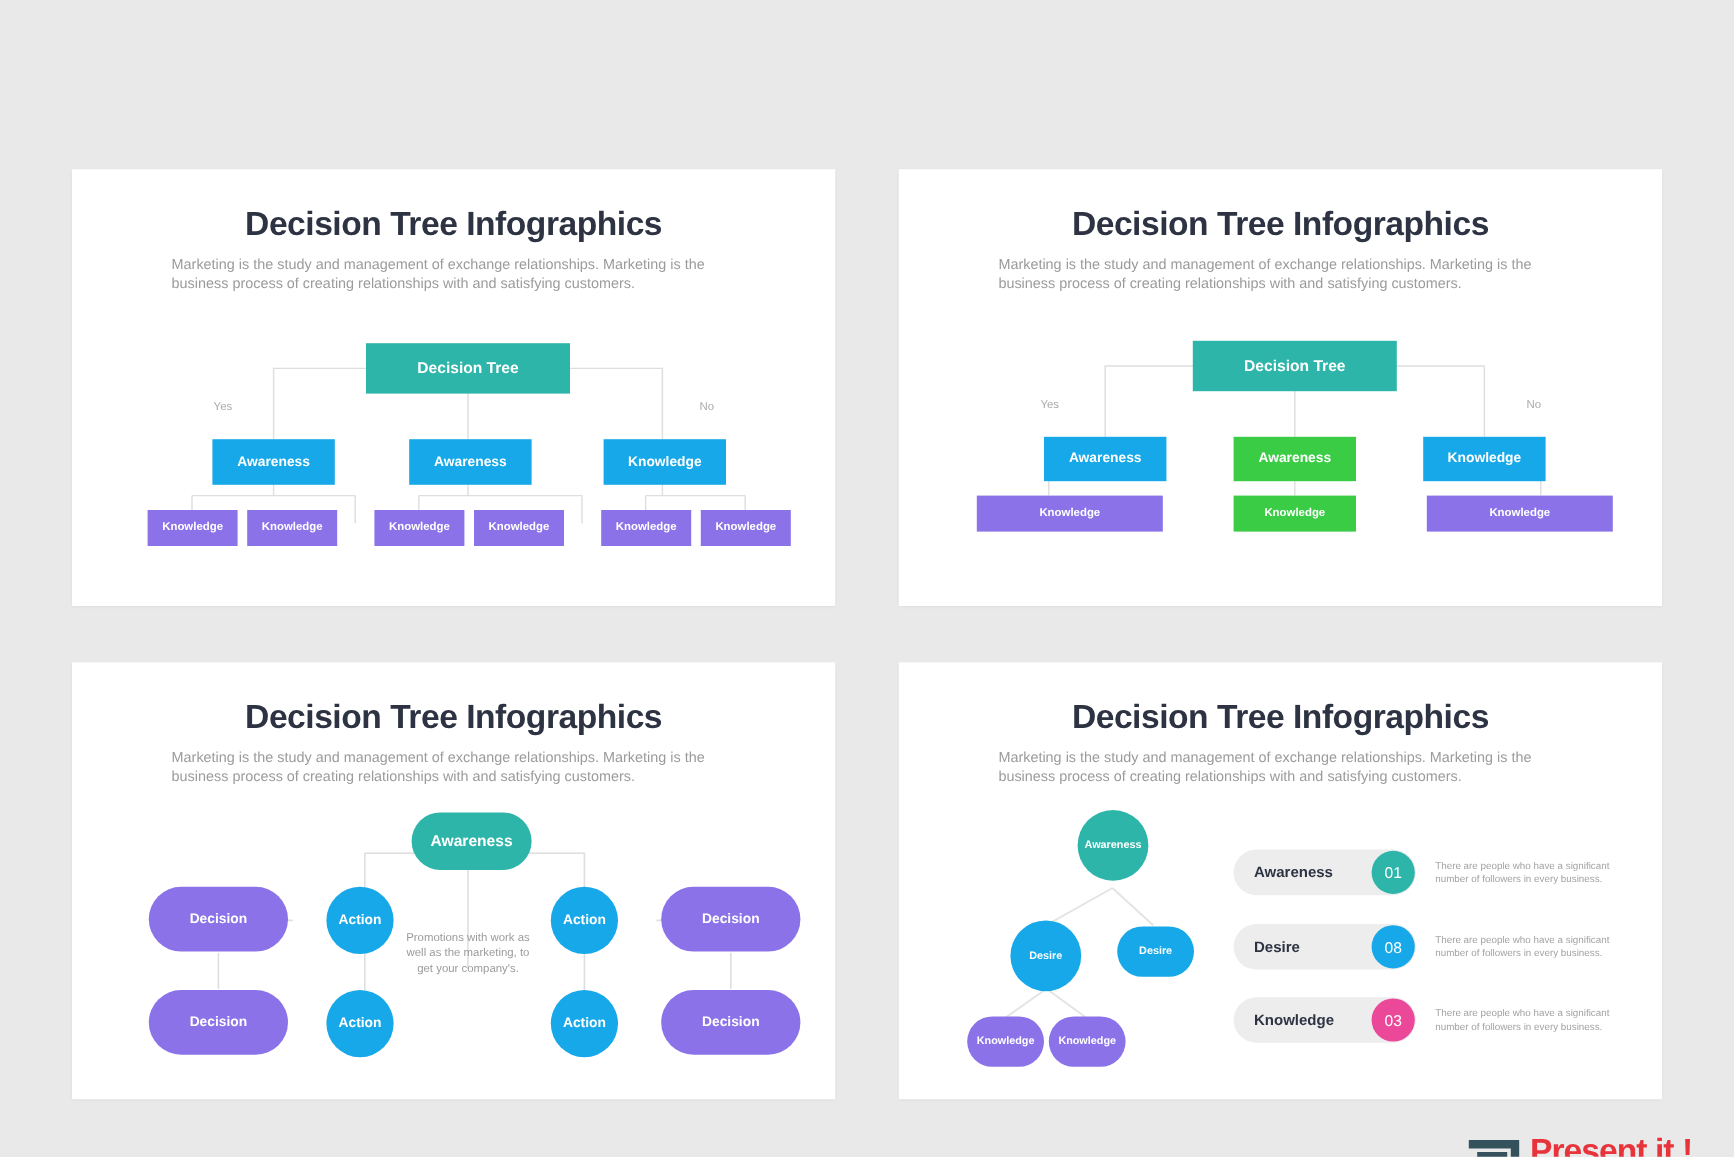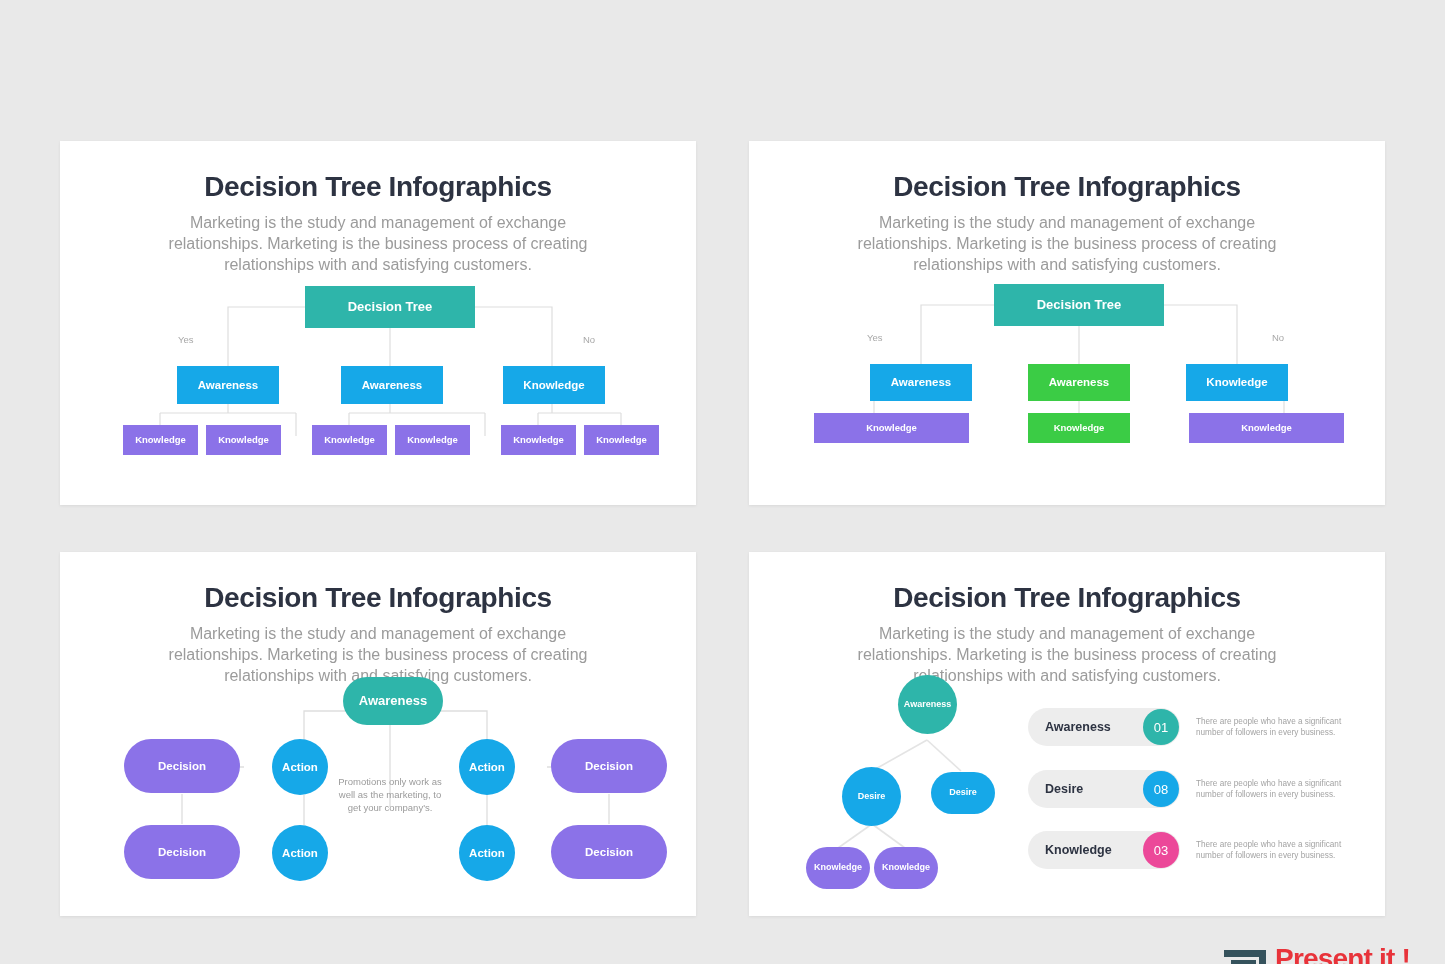--- a/index.html
+++ b/index.html
@@ -23,23 +23,23 @@
 
   .p-title {
     text-align: center;
     color: #2d3342;
     font-weight: bold;
     font-size: 28px;
     letter-spacing: -0.4px;
     margin-top: 30px;
   }
   .p-sub {
-    text-align: center;
+    text-align: left;
     color: #9b9b9b;
-    font-size: 16px;
+    font-size: 12px;
     line-height: 1.3;
     margin: 10px auto 0;
     width: 470px;
   }
 
   
   .canvas { position: absolute; left: 12px; top: 0; width: 100%; height: 100%; }
   .canvas svg { position: absolute; left: 0; top: 0; overflow: visible; }
 
   .node {
@@ -229,21 +229,21 @@
           <path d="M232,243 L232,273"></path>
           <path d="M415,243 L415,273"></path>
 
           <path d="M110,242 L110,272"></path>
           <path d="M537,242 L537,272"></path>
         </g>
       </svg>
 
       <div class="node root" style="left:271px; top:125px; width:100px; height:48px; border-radius:24px; background:#2eb5aa;">Awareness</div>
 
-      <div class="note" style="left:264px; top:224px;">Promotions only work as well as the marketing, to get your company's.</div>
+      <div class="note" style="left:264px; top:224px;">Promotions with work as well as the marketing, to get your company's.</div>
 
       <div class="node" style="left:52px; top:187px; width:116px; height:54px; border-radius:27px; background:#8b72e8;">Decision</div>
       <div class="node" style="left:52px; top:273px; width:116px; height:54px; border-radius:27px; background:#8b72e8;">Decision</div>
 
       <div class="node" style="left:200px; top:187px; width:56px; height:56px; border-radius:50%; background:#16a8e8;">Action</div>
       <div class="node" style="left:200px; top:273px; width:56px; height:56px; border-radius:50%; background:#16a8e8;">Action</div>
 
       <div class="node" style="left:387px; top:187px; width:56px; height:56px; border-radius:50%; background:#16a8e8;">Action</div>
       <div class="node" style="left:387px; top:273px; width:56px; height:56px; border-radius:50%; background:#16a8e8;">Action</div>
 

